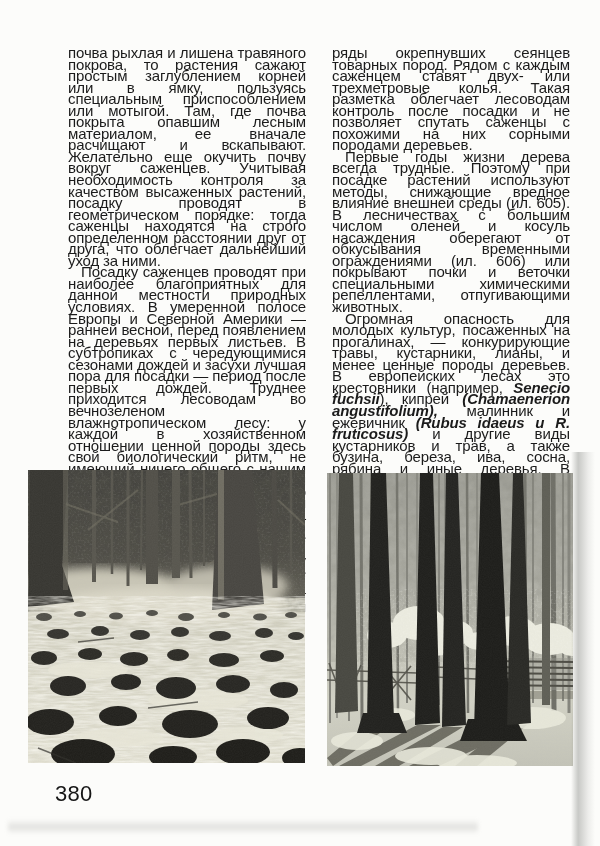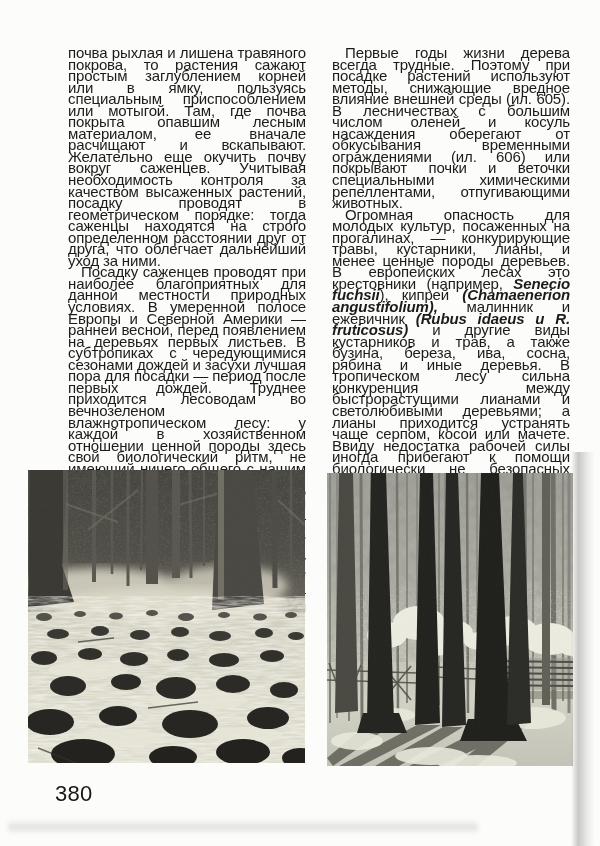--- a/index.html
+++ b/index.html
@@ -32,20 +32,21 @@
 <body>
 
 <div class="page">
 
   <div class="col col-left">
     <p>почва рыхлая и лишена травяного покрова, то растения сажают простым заглублением корней или в ямку, пользуясь специальным приспособлением или мотыгой. Там, где почва покрыта опавшим лесным материалом, ее вначале расчищают и вскапывают. Желательно еще окучить почву вокруг саженцев. Учитывая необходимость контроля за качеством высаженных растений, посадку проводят в геометрическом порядке: тогда саженцы находятся на строго определенном расстоянии друг от друга, что облегчает дальнейший уход за ними.</p>
     <p class="ind">Посадку саженцев проводят при наиболее благоприятных для данной местности природных условиях. В умеренной полосе Европы и Северной Америки — ранней весной, перед появлением на деревьях первых листьев. В субтропиках с чередующимися сезонами дождей и засухи лучшая пора для посадки — период после первых дождей. Труднее приходится лесоводам во вечнозеленом влажнотропическом лесу: у каждой в хозяйственном отношении ценной породы здесь свой биологический ритм, не имеющий ничего общего с нашим календарем. Но и в тропическом лесу требуется вмешательство лесовода, чтобы добиться целенаправленного роста промышленно важных пород, поскольку их возобновление редко удовлетворяет потребность. Поэтому в тропическом лесу проводят так называемые обогатительные посадки (ил. 602). Для этого в подросте вырубают параллельные коридоры, или просеки, и сажают там</p>
   </div>
 
   <div class="col col-right">
+    <p>ряды окрепнувших сеянцев товарных пород. Рядом с каждым саженцем ставят двух- или трехметровые колья. Такая разметка облегчает лесоводам контроль после посадки и не позволяет спутать саженцы с похожими на них сорными породами деревьев.</p>
     <p class="ind">Первые годы жизни дерева всегда трудные. Поэтому при посадке растений используют методы, снижающие вредное влияние внешней среды (ил. 605). В лесничествах с большим числом оленей и косуль насаждения оберегают от обкусывания временными ограждениями (ил. 606) или покрывают почки и веточки специальными химическими репеллентами, отпугивающими животных.</p>
     <p class="ind"><span>Огромная опасность для молодых культур, посаженных на прогалинах, — конкурирующие травы, кустарники, лианы, и менее ценные породы деревьев. В европейских лесах это крестовники (например, </span><span class="em">Senecio fuchsii</span><span>), кипрей </span><span class="em">(Chamaenerion angustifolium),</span><span> малинник и ежевичник </span><span class="em">(Rubus idaeus и R. fruticosus)</span><span> и другие виды кустарников и трав, а также бузина, береза, ива, сосна, рябина и иные деревья. В тропическом лесу сильна конкуренция между быстрорастущими лианами и светолюбивыми деревьями; а лианы приходится устранять чаще серпом, косой или мачете. Ввиду недостатка рабочей силы иногда прибегают к помощи биологически не безопасных средств, например, ядов — гербицидов и арборицидов.</span></p>
     <p class="ind">Саженцы из древесных питомников этого также на</p>
   </div>
 
   <div class="caption cap-606">606</div>
 
   <figure class="photo fig-605" style="margin:0">
     <svg viewBox="0 0 277 293" preserveAspectRatio="none" aria-hidden="true">
       <defs>

